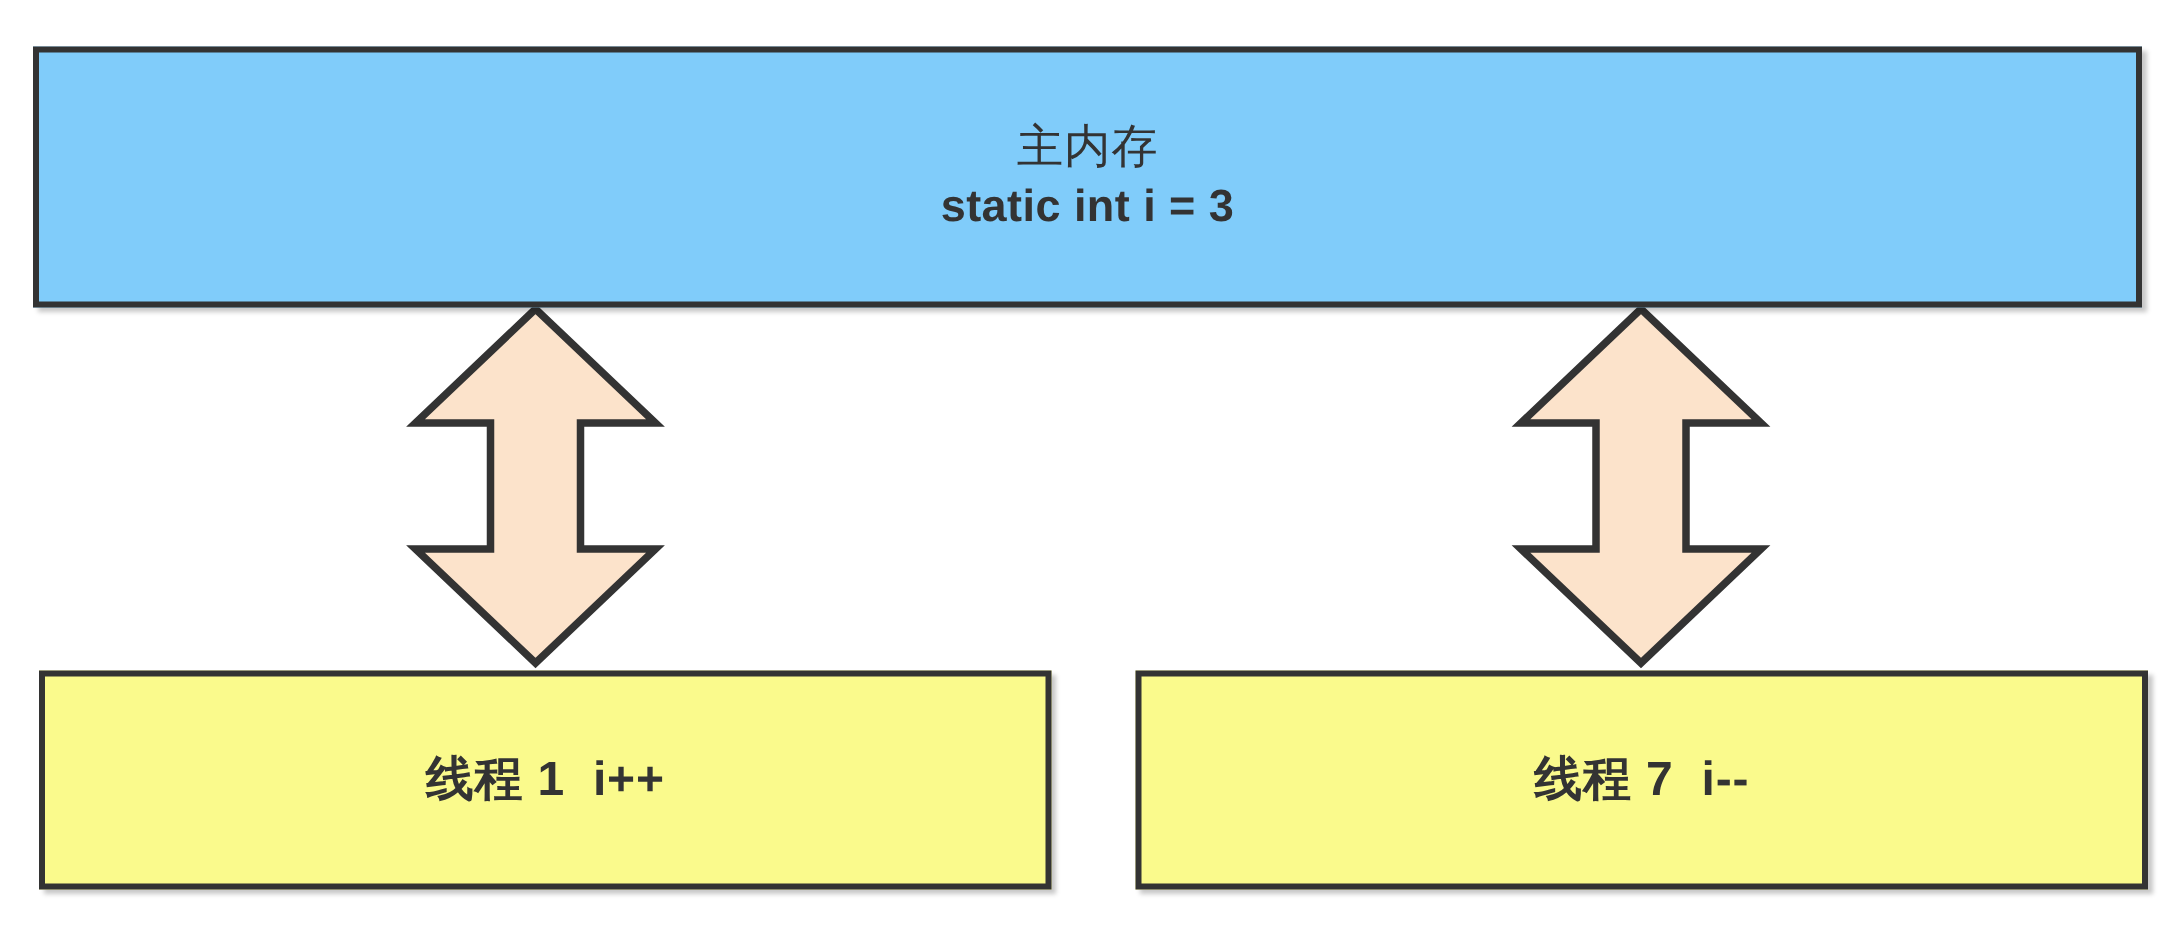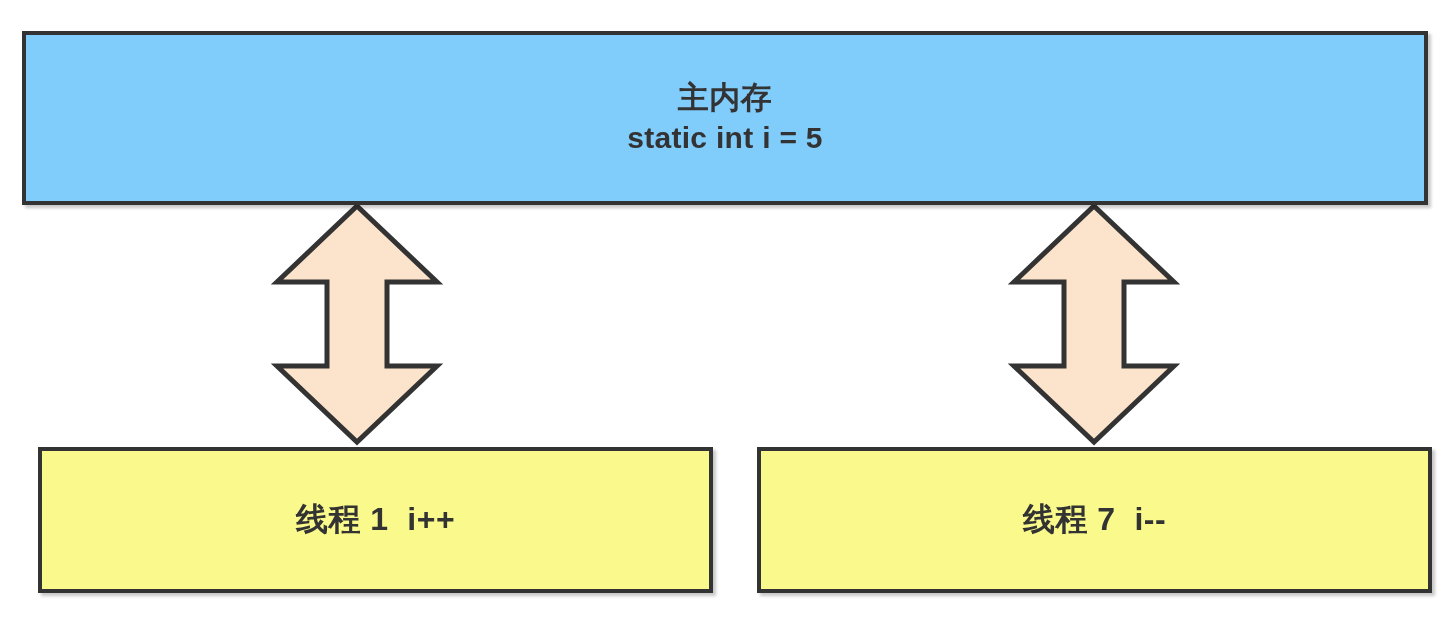--- a/index.html
+++ b/index.html
@@ -39,26 +39,26 @@
     height: 174px;
     background: #80CCFA;
     line-height: 1.22;
   }
   .box-thread {
     top: 447px;
     width: 675px;
     height: 146px;
     background: #FAFA8C;
   }
-  .box-thread-1 { left: 38px; }
+  .box-thread-1 { left: 26px; }
   .box-thread-2 { left: 757px; }
 
   .title-line {
     font-size: 31px;
-    font-weight: bold;
+    font-weight: normal;
     letter-spacing: 0.5px;
   }
   .code-line {
     font-size: 30px;
     font-weight: bold;
     letter-spacing: 0.3px;
     margin-top: 3px;
   }
   .thread-label {
     font-size: 32px;
@@ -79,21 +79,21 @@
   .arrow-right { left: 1004px; }
   .arrow-wrap svg { display: block; overflow: visible; }
 </style>
 </head>
 <body>
 
 <div id="canvas">
 
   <div class="box box-main-memory">
     <div class="title-line">主内存</div>
-    <div class="code-line">static int i = 5</div>
+    <div class="code-line">static int i = 3</div>
   </div>
 
   <div class="arrow-wrap arrow-left">
     <svg width="180" height="240" viewBox="0 0 180 240" xmlns="http://www.w3.org/2000/svg">
       <polygon points="88,2 168,78 118,78 118,162 168,162 88,238 8,162 58,162 58,78 8,78" fill="#FCE3CB" stroke="#333333" stroke-width="5" stroke-linejoin="miter"></polygon>
     </svg>
   </div>
 
   <div class="arrow-wrap arrow-right">
     <svg width="180" height="240" viewBox="0 0 180 240" xmlns="http://www.w3.org/2000/svg">

